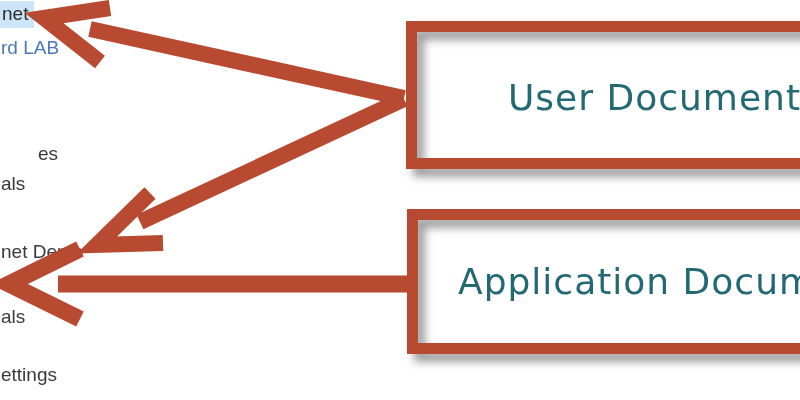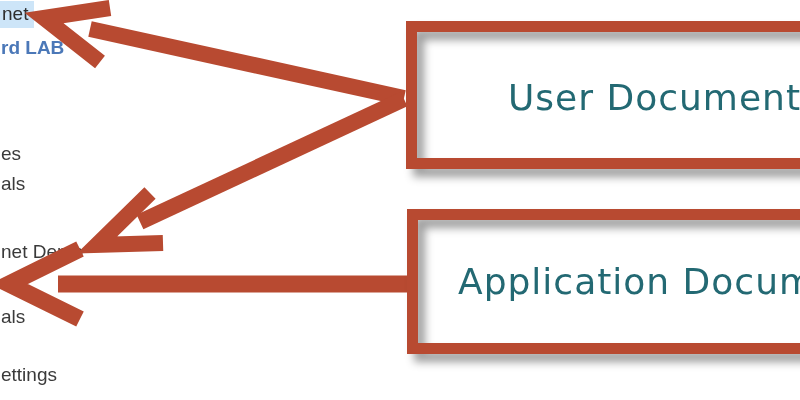--- a/index.html
+++ b/index.html
@@ -57,22 +57,22 @@
   #callout-user { left: 406px; top: 21px; width: 480px; height: 148px; }
   #callout-user .callout-label { left: 102px; top: 56px; }
   #callout-app { left: 407px; top: 209px; width: 480px; height: 145px; }
   #callout-app .callout-label { left: 51px; top: 52px; }
 </style>
 </head>
 <body>
 
 <div id="menu">
     <div class="menu-item highlighted" style="top: 1px;">net</div>
-    <div class="menu-item blue" style="top: 37px; font-weight: bold;">rd LAB</div>
-    <div class="menu-item" style="top: 143px;">es</div>
+    <div class="menu-item blue" style="top: 37px;">rd LAB</div>
+    <div class="menu-item" style="top: 143px; margin-left: 37px;">es</div>
     <div class="menu-item" style="top: 173px;">als</div>
     <div class="menu-item" style="top: 241px;">net Demo</div>
     <div class="menu-item" style="top: 306px;">als</div>
     <div class="menu-item" style="top: 364px;">ettings</div>
   </div>
 
 <svg id="arrow-layer" viewBox="0 0 800 400" xmlns="http://www.w3.org/2000/svg">
   <g stroke="#b84a31" stroke-width="16" fill="none" stroke-linecap="butt" stroke-linejoin="miter">
     <g>
       <line x1="404" y1="98" x2="90" y2="29"></line>

